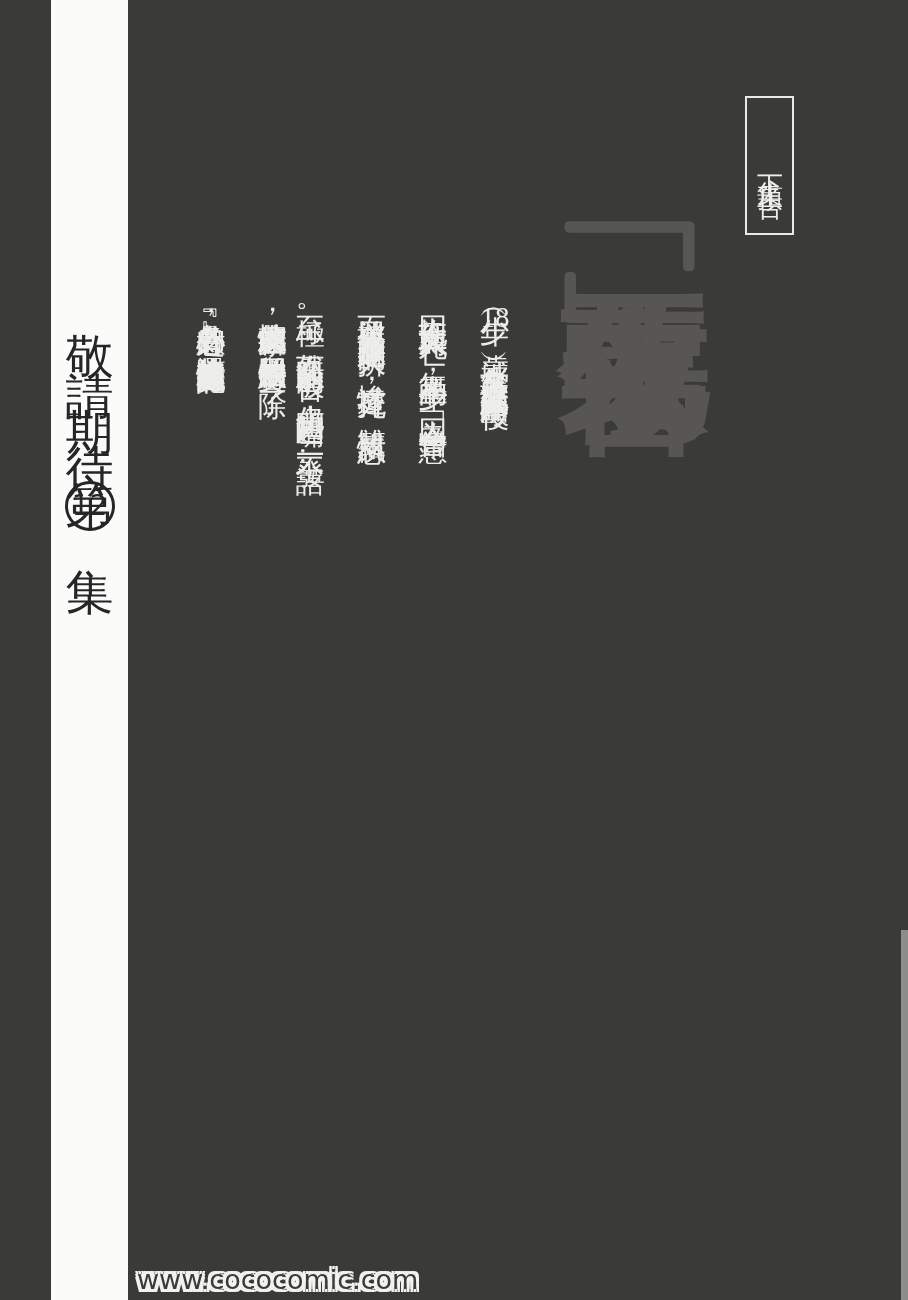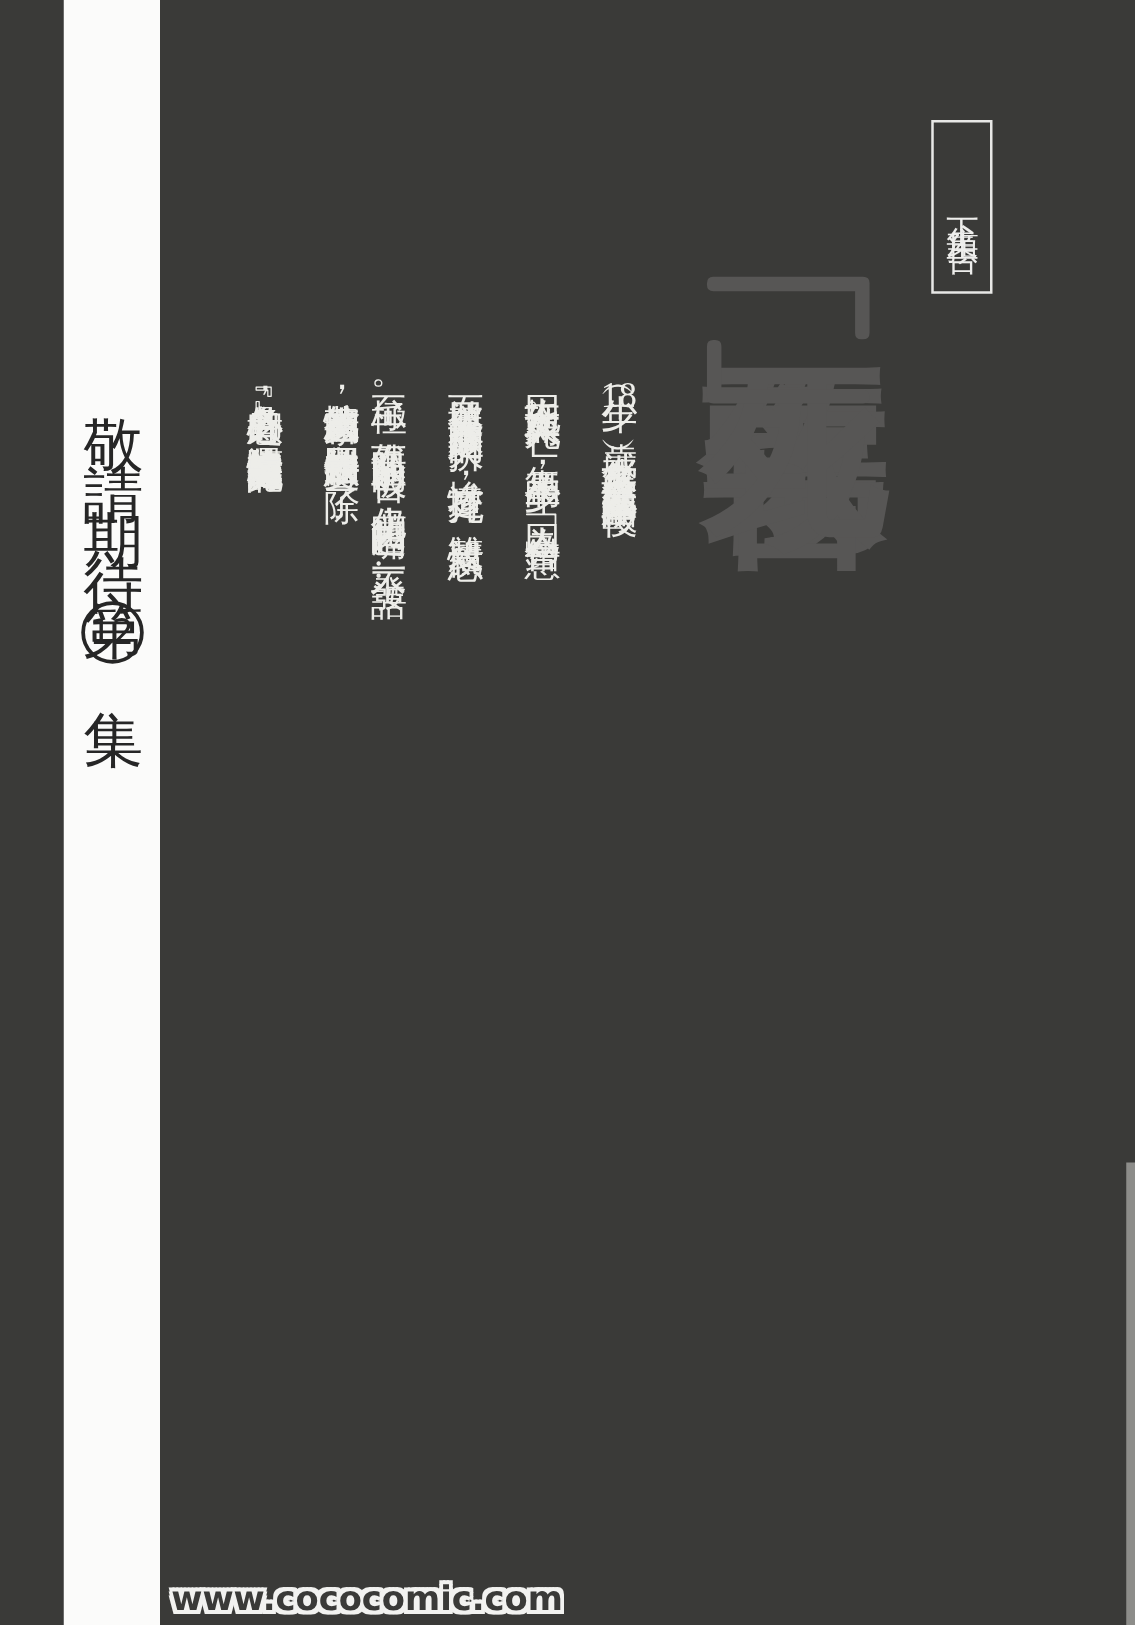--- a/index.html
+++ b/index.html
@@ -100,21 +100,21 @@
     width: 7px; height: 370px;
     background: #a9a9a6;
     opacity: 0.75;
   }
 
   
   .watermark {
     position: absolute;
     left: 137px; top: 1264px;
     font-family: "DejaVu Sans", sans-serif;
-    font-weight: bold;
+    font-weight: normal;
     font-size: 27px;
     letter-spacing: 0px;
     color: #3a3a38;
     text-shadow:
       -3px -3px 0 #f2f2f0,  3px -3px 0 #f2f2f0,
       -3px  3px 0 #f2f2f0,  3px  3px 0 #f2f2f0,
        0   -3px 0 #f2f2f0,  0    3px 0 #f2f2f0,
       -3px  0   0 #f2f2f0,  3px  0   0 #f2f2f0;
   }
 </style>

